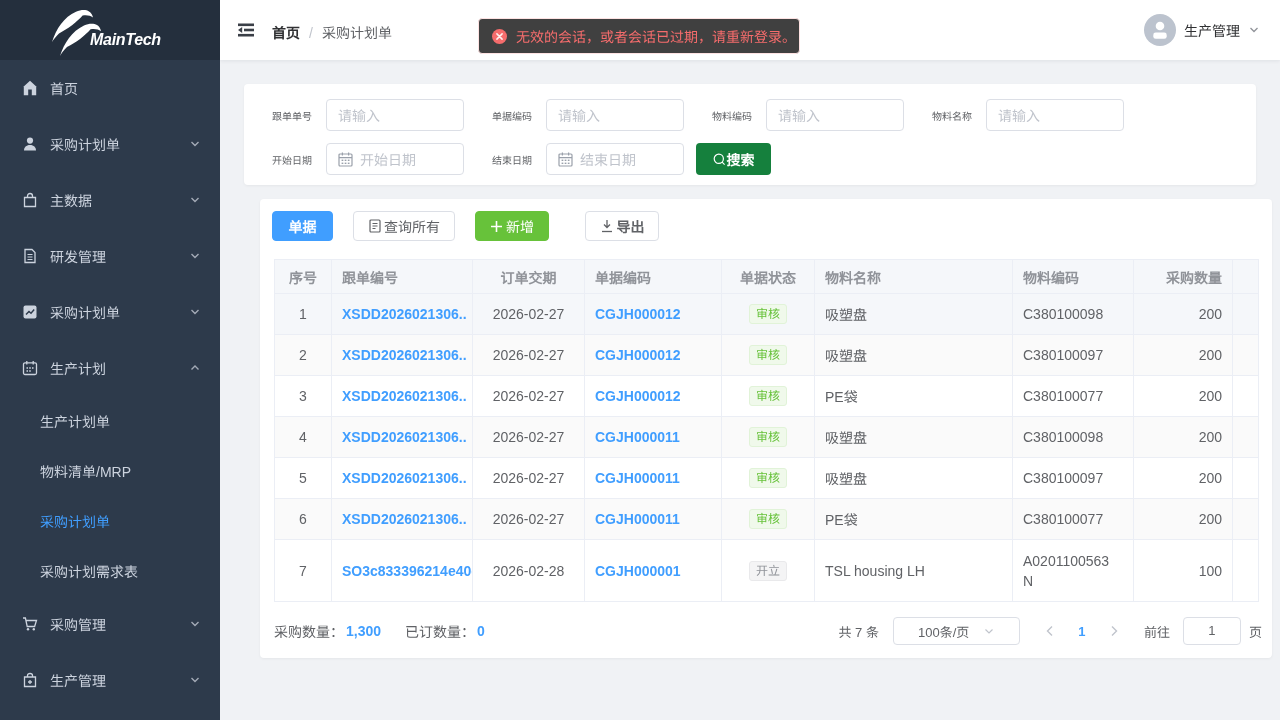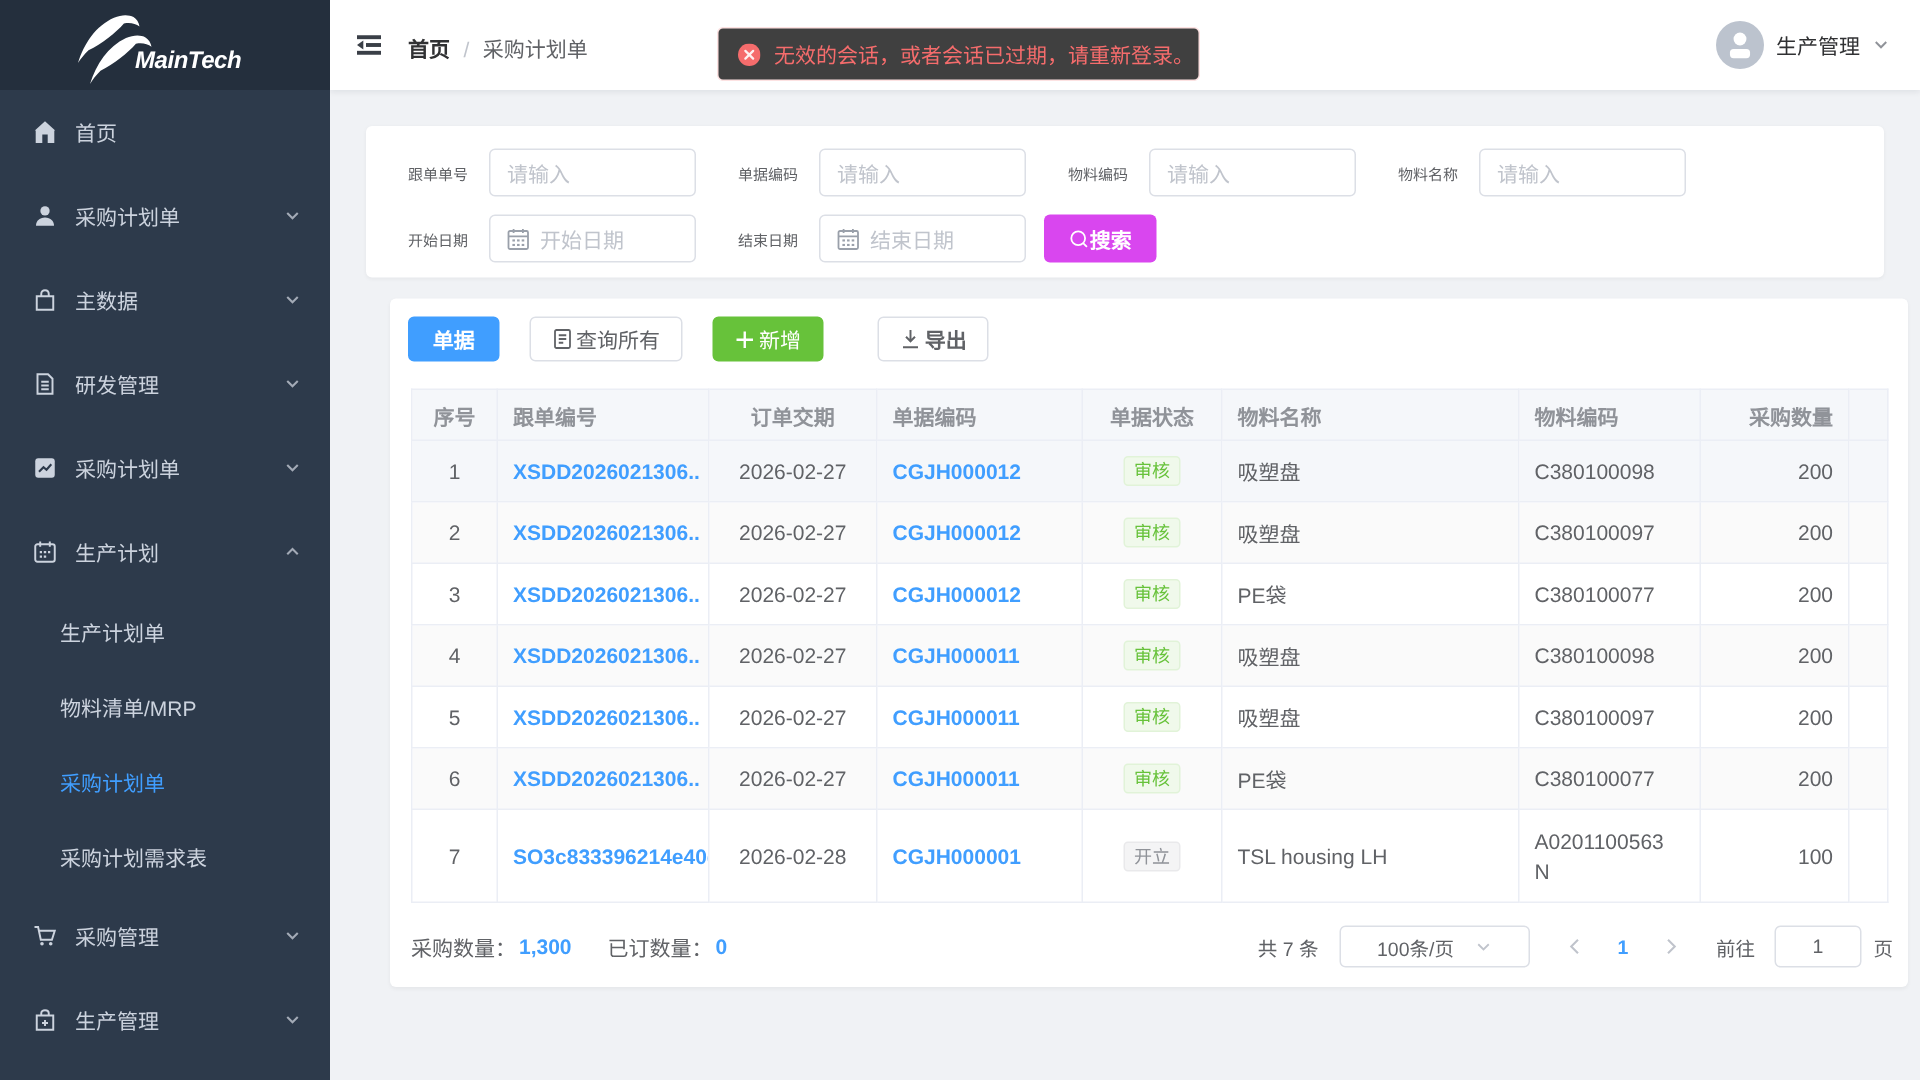--- a/index.html
+++ b/index.html
@@ -30,21 +30,21 @@
 
 .card { position:absolute; background:#fff; border-radius:4px; box-shadow:0 1px 3px rgba(0,0,0,.05); }
 .card1 { left:24px; top:84px; width:1012px; height:101px; }
 .form-item { position:absolute; height:32px; display:flex; align-items:center; }
 .form-item .flabel { width:56px; text-align:right; font-size:10px; color:#606266; margin-right:14px; }
 .inp { width:138px; height:32px; border:1px solid #dcdfe6; border-radius:4px; background:#fff; display:flex; align-items:center; padding:0 11px; font-size:14px; color:#c0c4cc; }
 .inp .cal { margin-right:7px; }
 .btn { height:30px; border-radius:4px; font-size:14px; display:inline-flex; align-items:center; justify-content:center; border:1px solid #dcdfe6; background:#fff; color:#606266; padding:0 15px; }
 .btn.primary { background:#409eff; border-color:#409eff; color:#fff; }
 .btn.success { background:#67c23a; border-color:#67c23a; color:#fff; }
-.searchbtn { position:absolute; left:452px; top:59px; width:75px; height:32px; background:#d946ef; border-radius:4px; color:#fff; font-size:14px; display:flex; align-items:center; justify-content:center; }
+.searchbtn { position:absolute; left:452px; top:59px; width:75px; height:32px; background:#15803d; border-radius:4px; color:#fff; font-size:14px; display:flex; align-items:center; justify-content:center; }
 .card2 { left:40px; top:199px; width:1012px; height:459px; }
 .btnrow { position:absolute; left:12px; top:12px; display:flex; }
 
 .tbl { position:absolute; left:14px; top:60px; width:984px; border-collapse:collapse; table-layout:fixed; font-size:14px; color:#606266; }
 .tbl th { background:#f5f7fa; color:#909399; font-weight:bold; height:34px; border:1px solid #ebeef5; padding:0 10px; }
 .tbl td { border:1px solid #ebeef5; height:41px; padding:0 10px; overflow:hidden; white-space:nowrap; }
 .tbl .lft { text-align:left; }
 .tbl .ctr { text-align:center; }
 .tbl .rgt { text-align:right; }
 .tbl tr.stripe td { background:#fafafa; }

